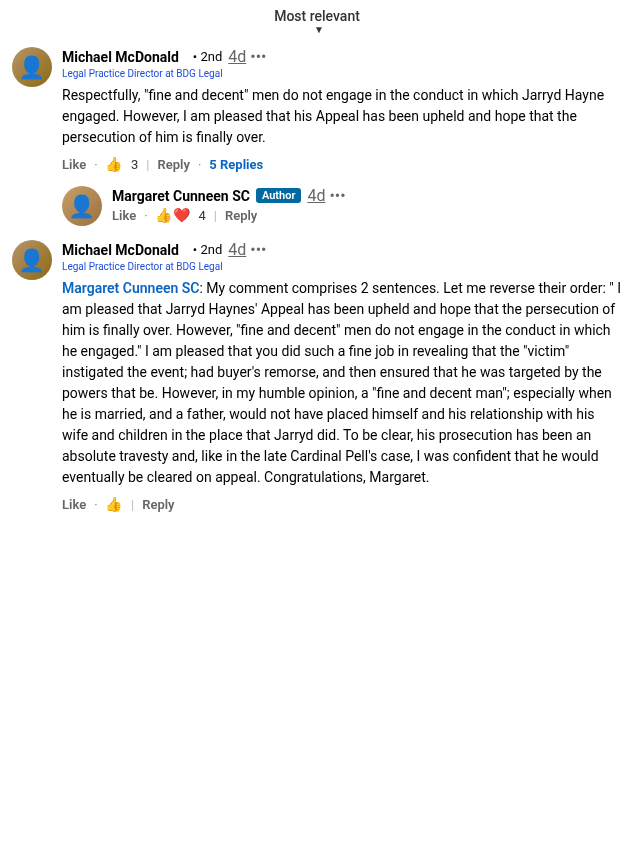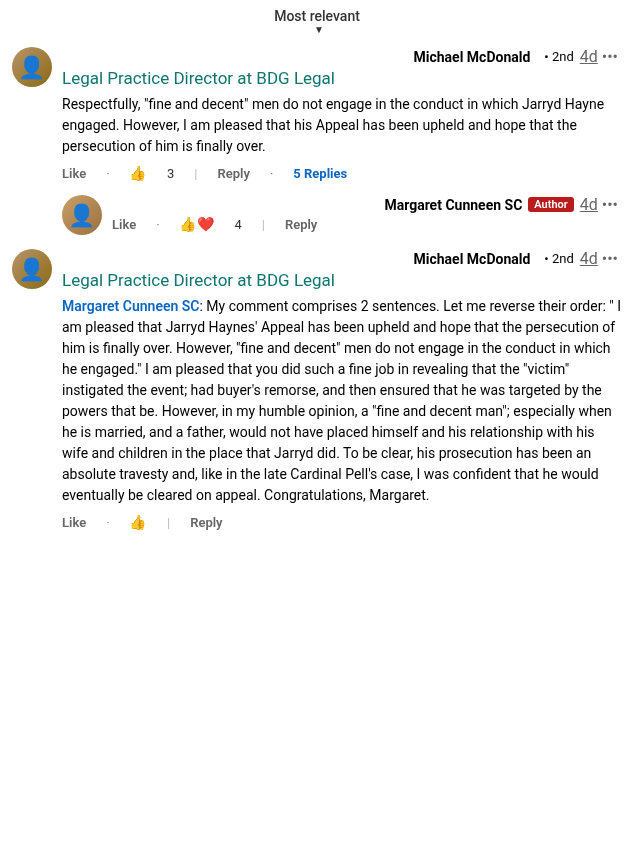--- a/index.html
+++ b/index.html
@@ -40,79 +40,79 @@
       overflow: hidden;
       display: flex;
       align-items: center;
       justify-content: center;
     }
     .comment-content {
       flex: 1;
     }
     .comment-header {
       display: flex;
-      justify-content: flex-end;
+      justify-content: flex-start;
       align-items: flex-start;
       margin-bottom: 2px;
     }
     .comment-meta {
       display: flex;
       align-items: center;
       gap: 6px;
       flex-wrap: wrap;
     }
     .commenter-name {
       font-weight: 700;
       font-size: 14px;
       color: #000;
     }
     .connection-degree {
       font-size: 13px;
       color: #000000;
       margin-left: 8px;
     }
     .author-badge {
-      background: #b91c1c;
+      background: #0369a1;
       color: #fff;
       font-size: 11px;
       font-weight: 600;
       padding: 1px 6px;
       border-radius: 3px;
       display: inline-block;
     }
     .timestamp {
       font-size: 16px;
       color: #666;
       text-decoration: underline;
     }
     .more-options {
       color: #666;
       font-size: 16px;
       cursor: pointer;
       padding: 0 4px;
     }
     .commenter-title {
-      font-size: 17px;
-      color: #0f766e;
+      font-size: 10px;
+      color: #1d4ed8;
       margin-bottom: 6px;
     }
     .comment-text {
       font-size: 14px;
       color: #000;
       line-height: 1.5;
       margin-bottom: 8px;
     }
     .mention {
       color: #0a66c2;
       font-weight: 600;
     }
     .reaction-row {
       display: flex;
       align-items: center;
-      gap: 20px;
+      gap: 8px;
       font-size: 13px;
       color: #666;
     }
     .reaction-dot {
       color: #888;
     }
     .reaction-count {
       color: #333;
     }
     .reaction-link {

